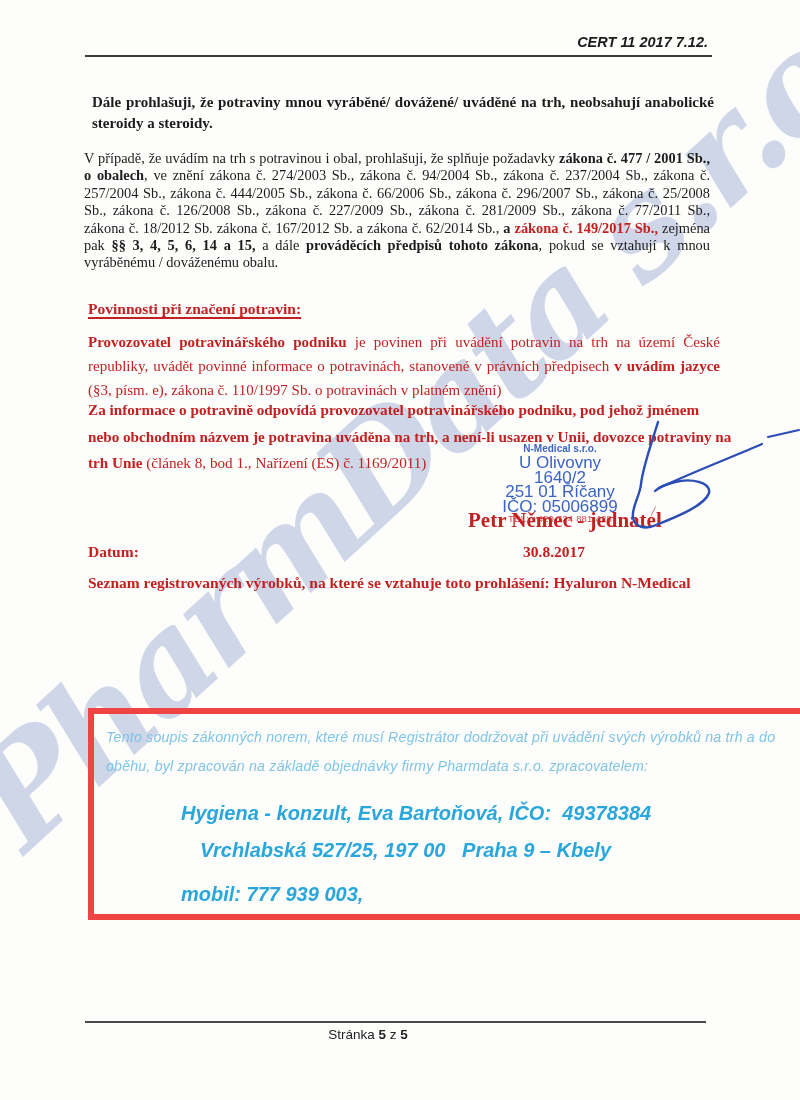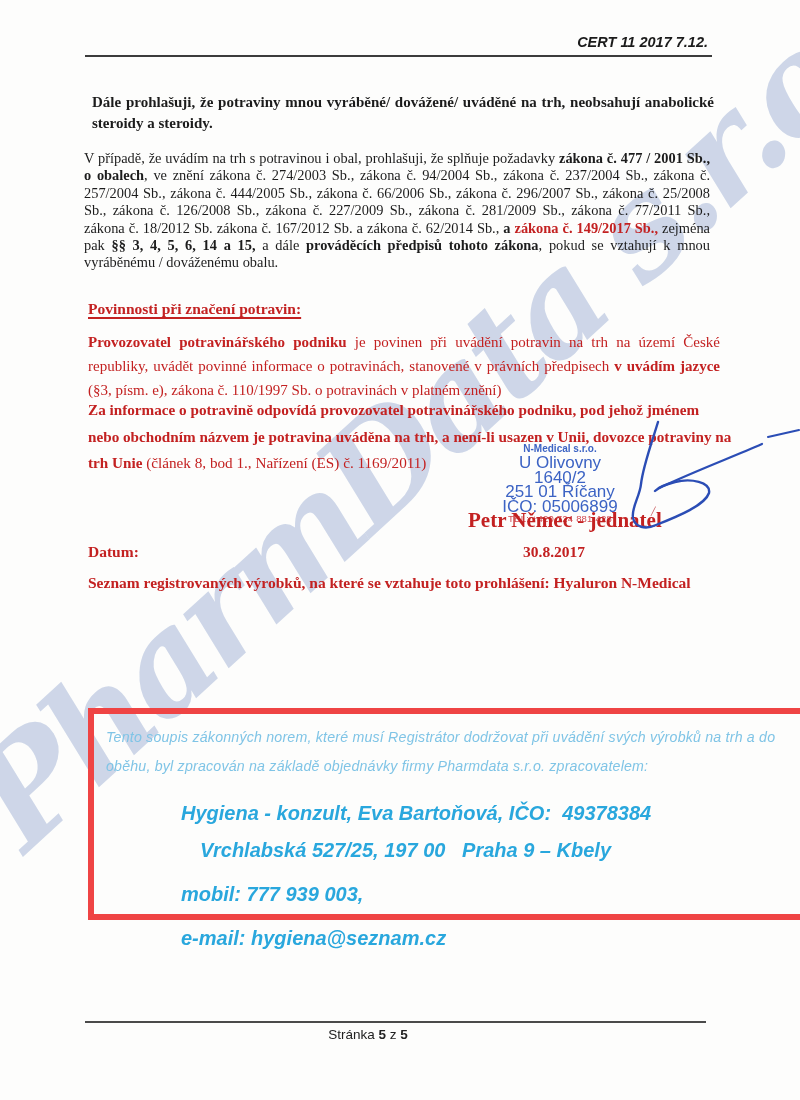--- a/index.html
+++ b/index.html
@@ -132,19 +132,18 @@
   <div class="label datum">Datum:</div>
   <div class="label date-value">30.8.2017</div>
 
   <div class="label seznam">Seznam registrovaných výrobků, na které se vztahuje toto prohlášení: Hyaluron N-Medical</div>
 
   <div class="info-box">
     <p class="box-intro pre">Tento soupis zákonných norem, které musí Registrátor dodržovat při uvádění svých výrobků na trh a do oběhu, byl zpracován na základě objednávky firmy Pharmdata s.r.o. zpracovatelem:</p>
     <div class="box-line pre">Hygiena - konzult, Eva Bartoňová, IČO:  49378384</div>
     <div class="box-line pre shift">Vrchlabská 527/25, 197 00   Praha 9 – Kbely</div>
     <div class="box-line pre">mobil: 777 939 003,</div>
-    <div class="box-line pre">e-mail: hygiena@seznam.cz</div>
   </div>
 
   <div class="rule rule-footer"></div>
   <div class="page-number"><span>Stránka </span><span class="b">5</span><span> z </span><span class="b">5</span></div>
 
 </div>
 
 </body></html>

